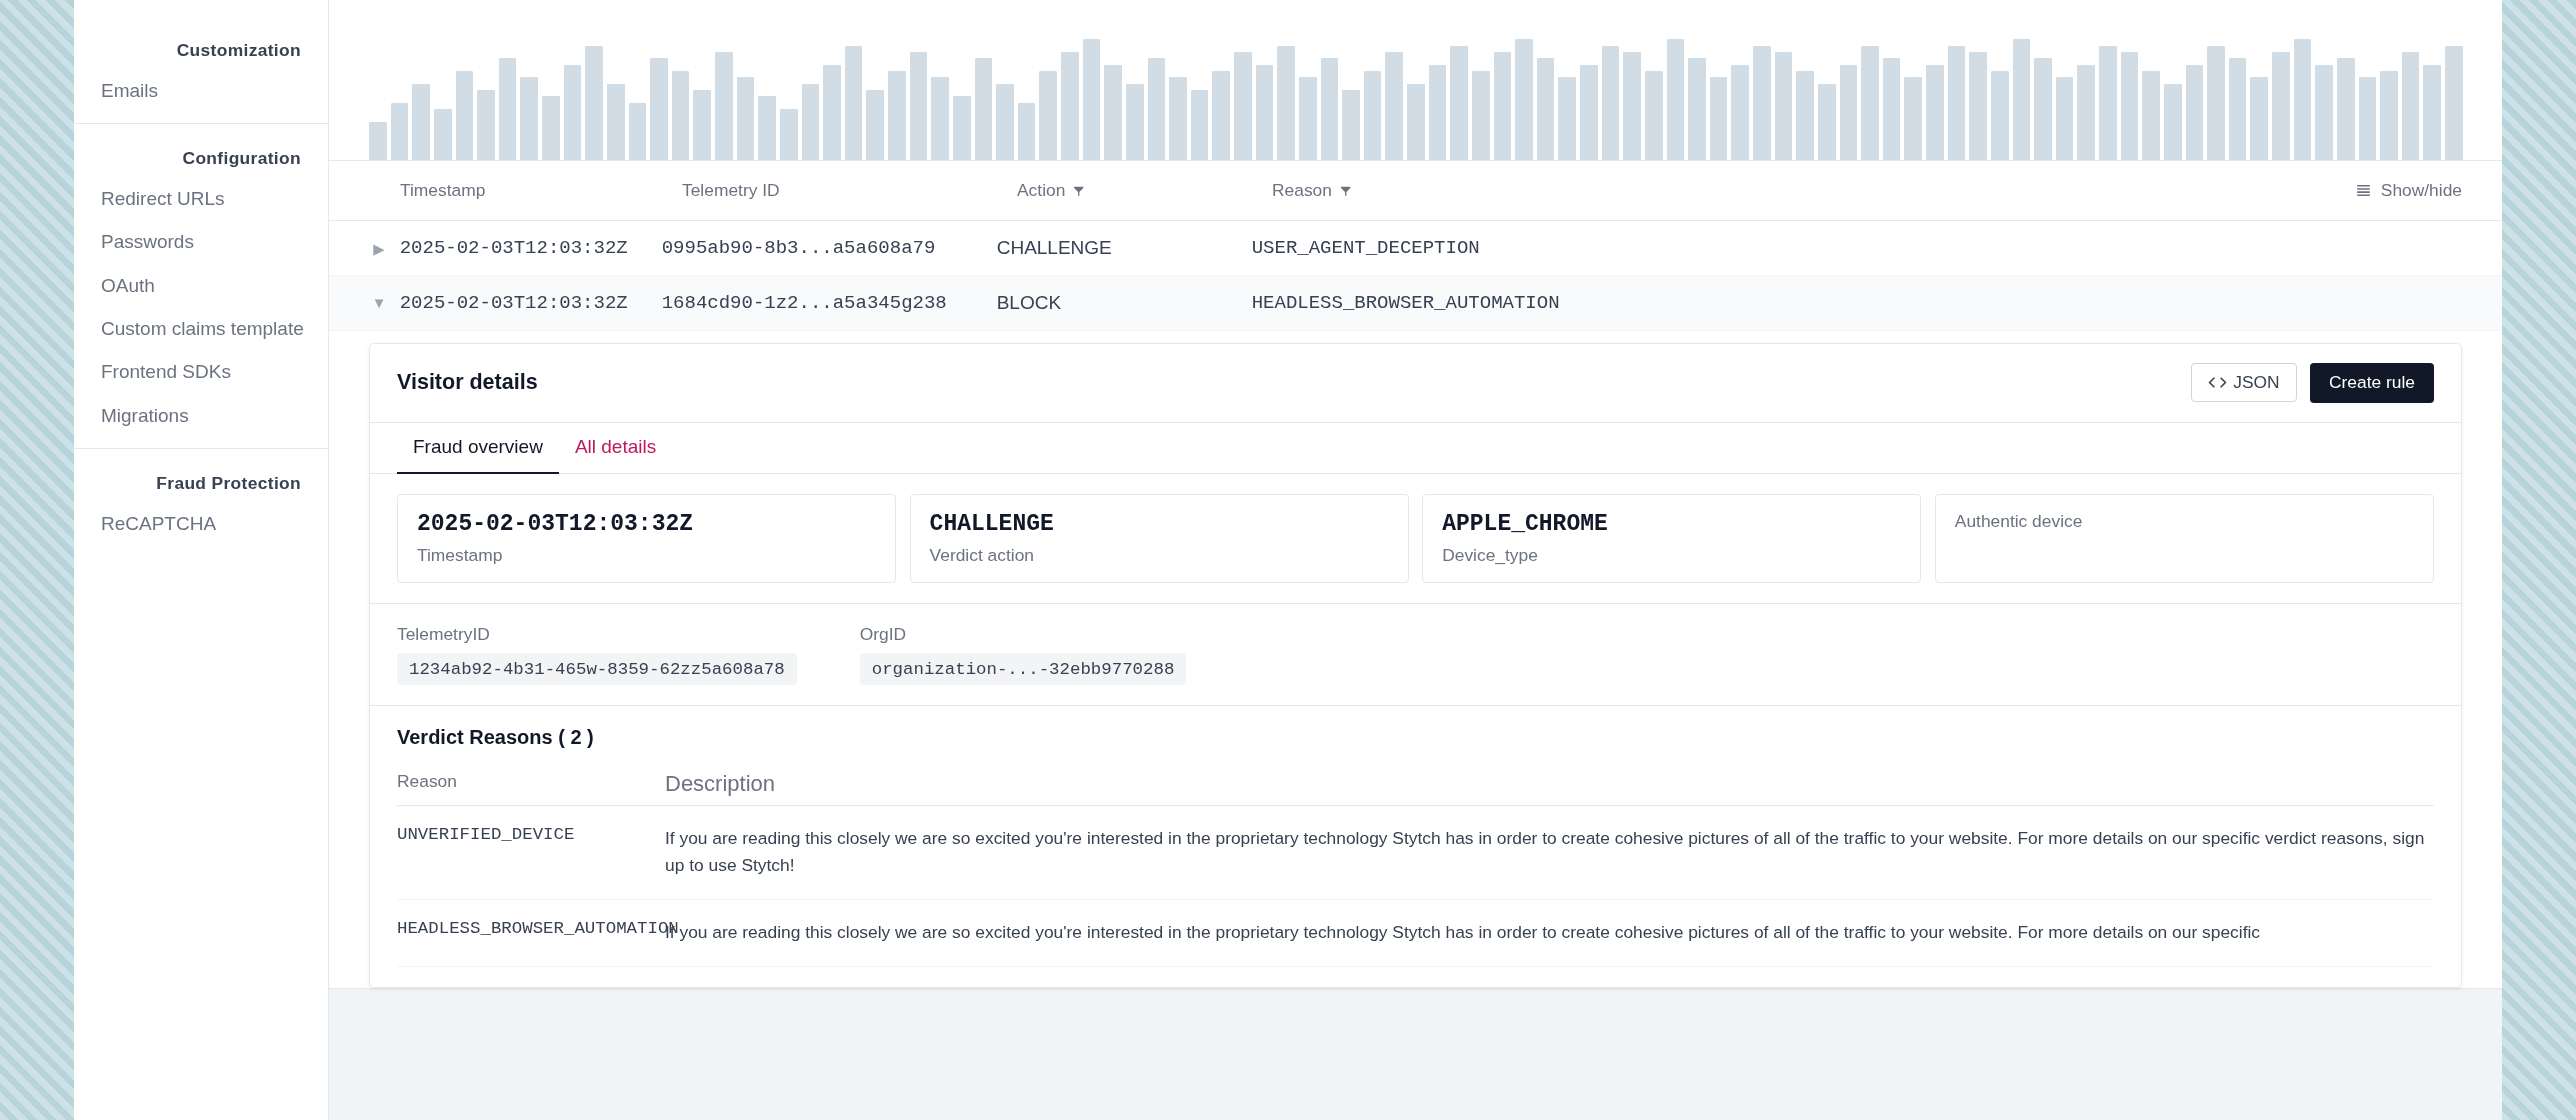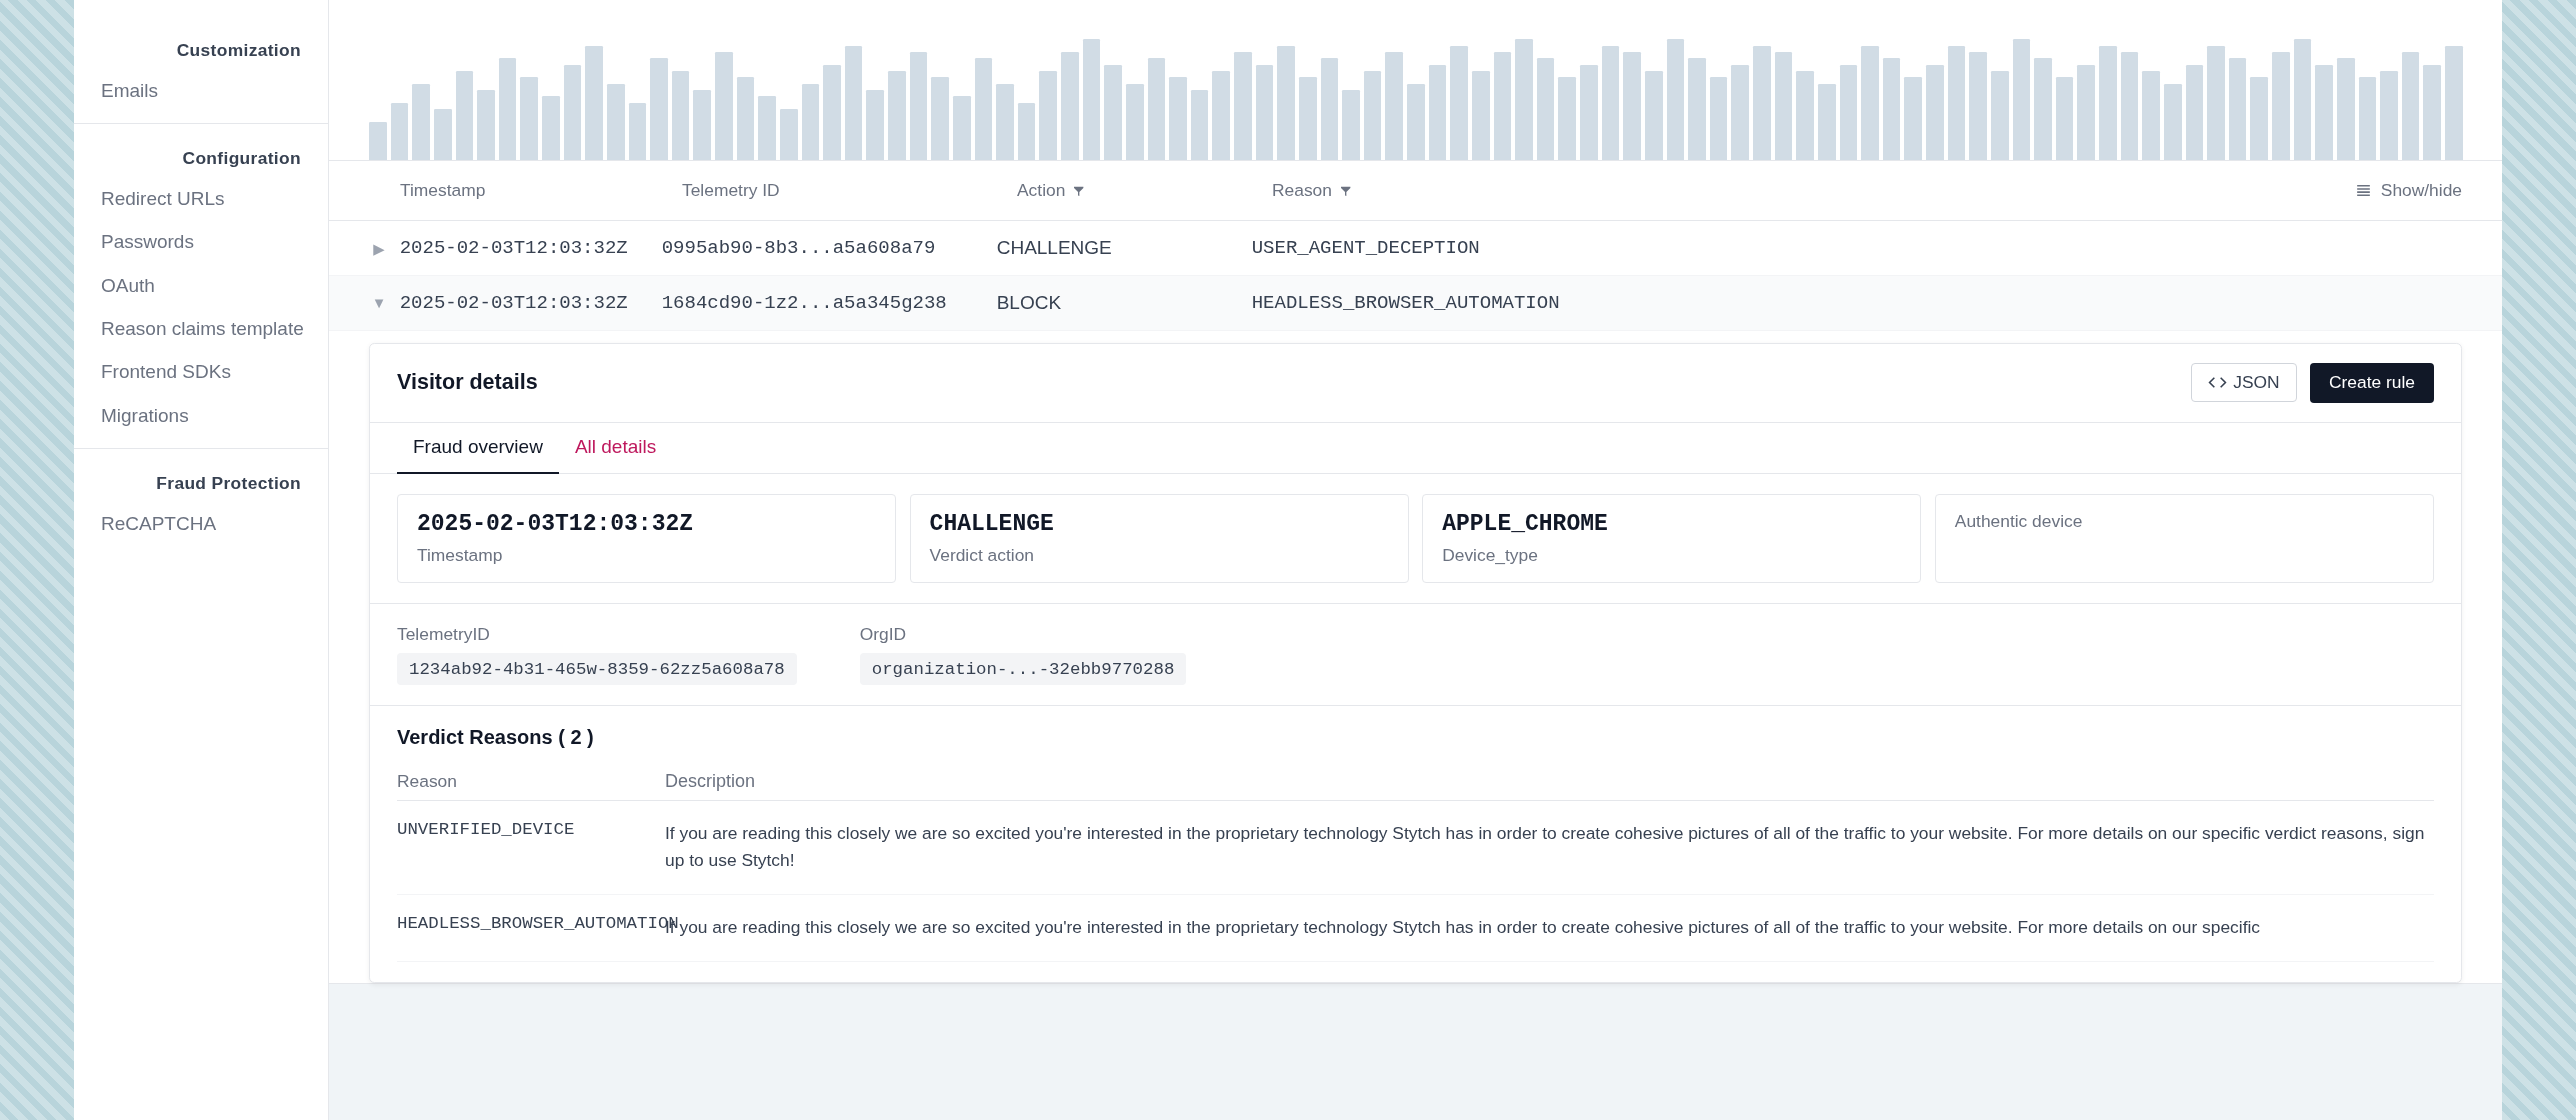--- a/index.html
+++ b/index.html
@@ -357,21 +357,21 @@
 
     .verdict-col-reason {
       width: 268px;
       font-size: 17.4px;
       color: #6b7280;
       font-weight: 500;
     }
 
     .verdict-col-desc {
       flex: 1;
-      font-size: 18px;
+      font-size: 22px;
       color: #6b7280;
       font-weight: 500;
     }
 
     .verdict-row {
       display: flex;
       padding: 19px 0;
       border-bottom: 0.7px solid #f3f4f6;
       gap: 0;
       align-items: flex-start;
@@ -414,21 +414,21 @@
 <div class="sidebar">
   <div class="sidebar-section-title">Customization</div>
   <a class="sidebar-item">Emails</a>
 
   <div class="sidebar-divider"></div>
 
   <div class="sidebar-section-title">Configuration</div>
   <a class="sidebar-item">Redirect URLs</a>
   <a class="sidebar-item">Passwords</a>
   <a class="sidebar-item">OAuth</a>
-  <a class="sidebar-item">Reason claims template</a>
+  <a class="sidebar-item">Custom claims template</a>
   <a class="sidebar-item">Frontend SDKs</a>
   <a class="sidebar-item">Migrations</a>
 
   <div class="sidebar-divider"></div>
 
   <div class="sidebar-section-title">Fraud Protection</div>
   <a class="sidebar-item">ReCAPTCHA</a>
 </div>
 
 <div class="main-content">

